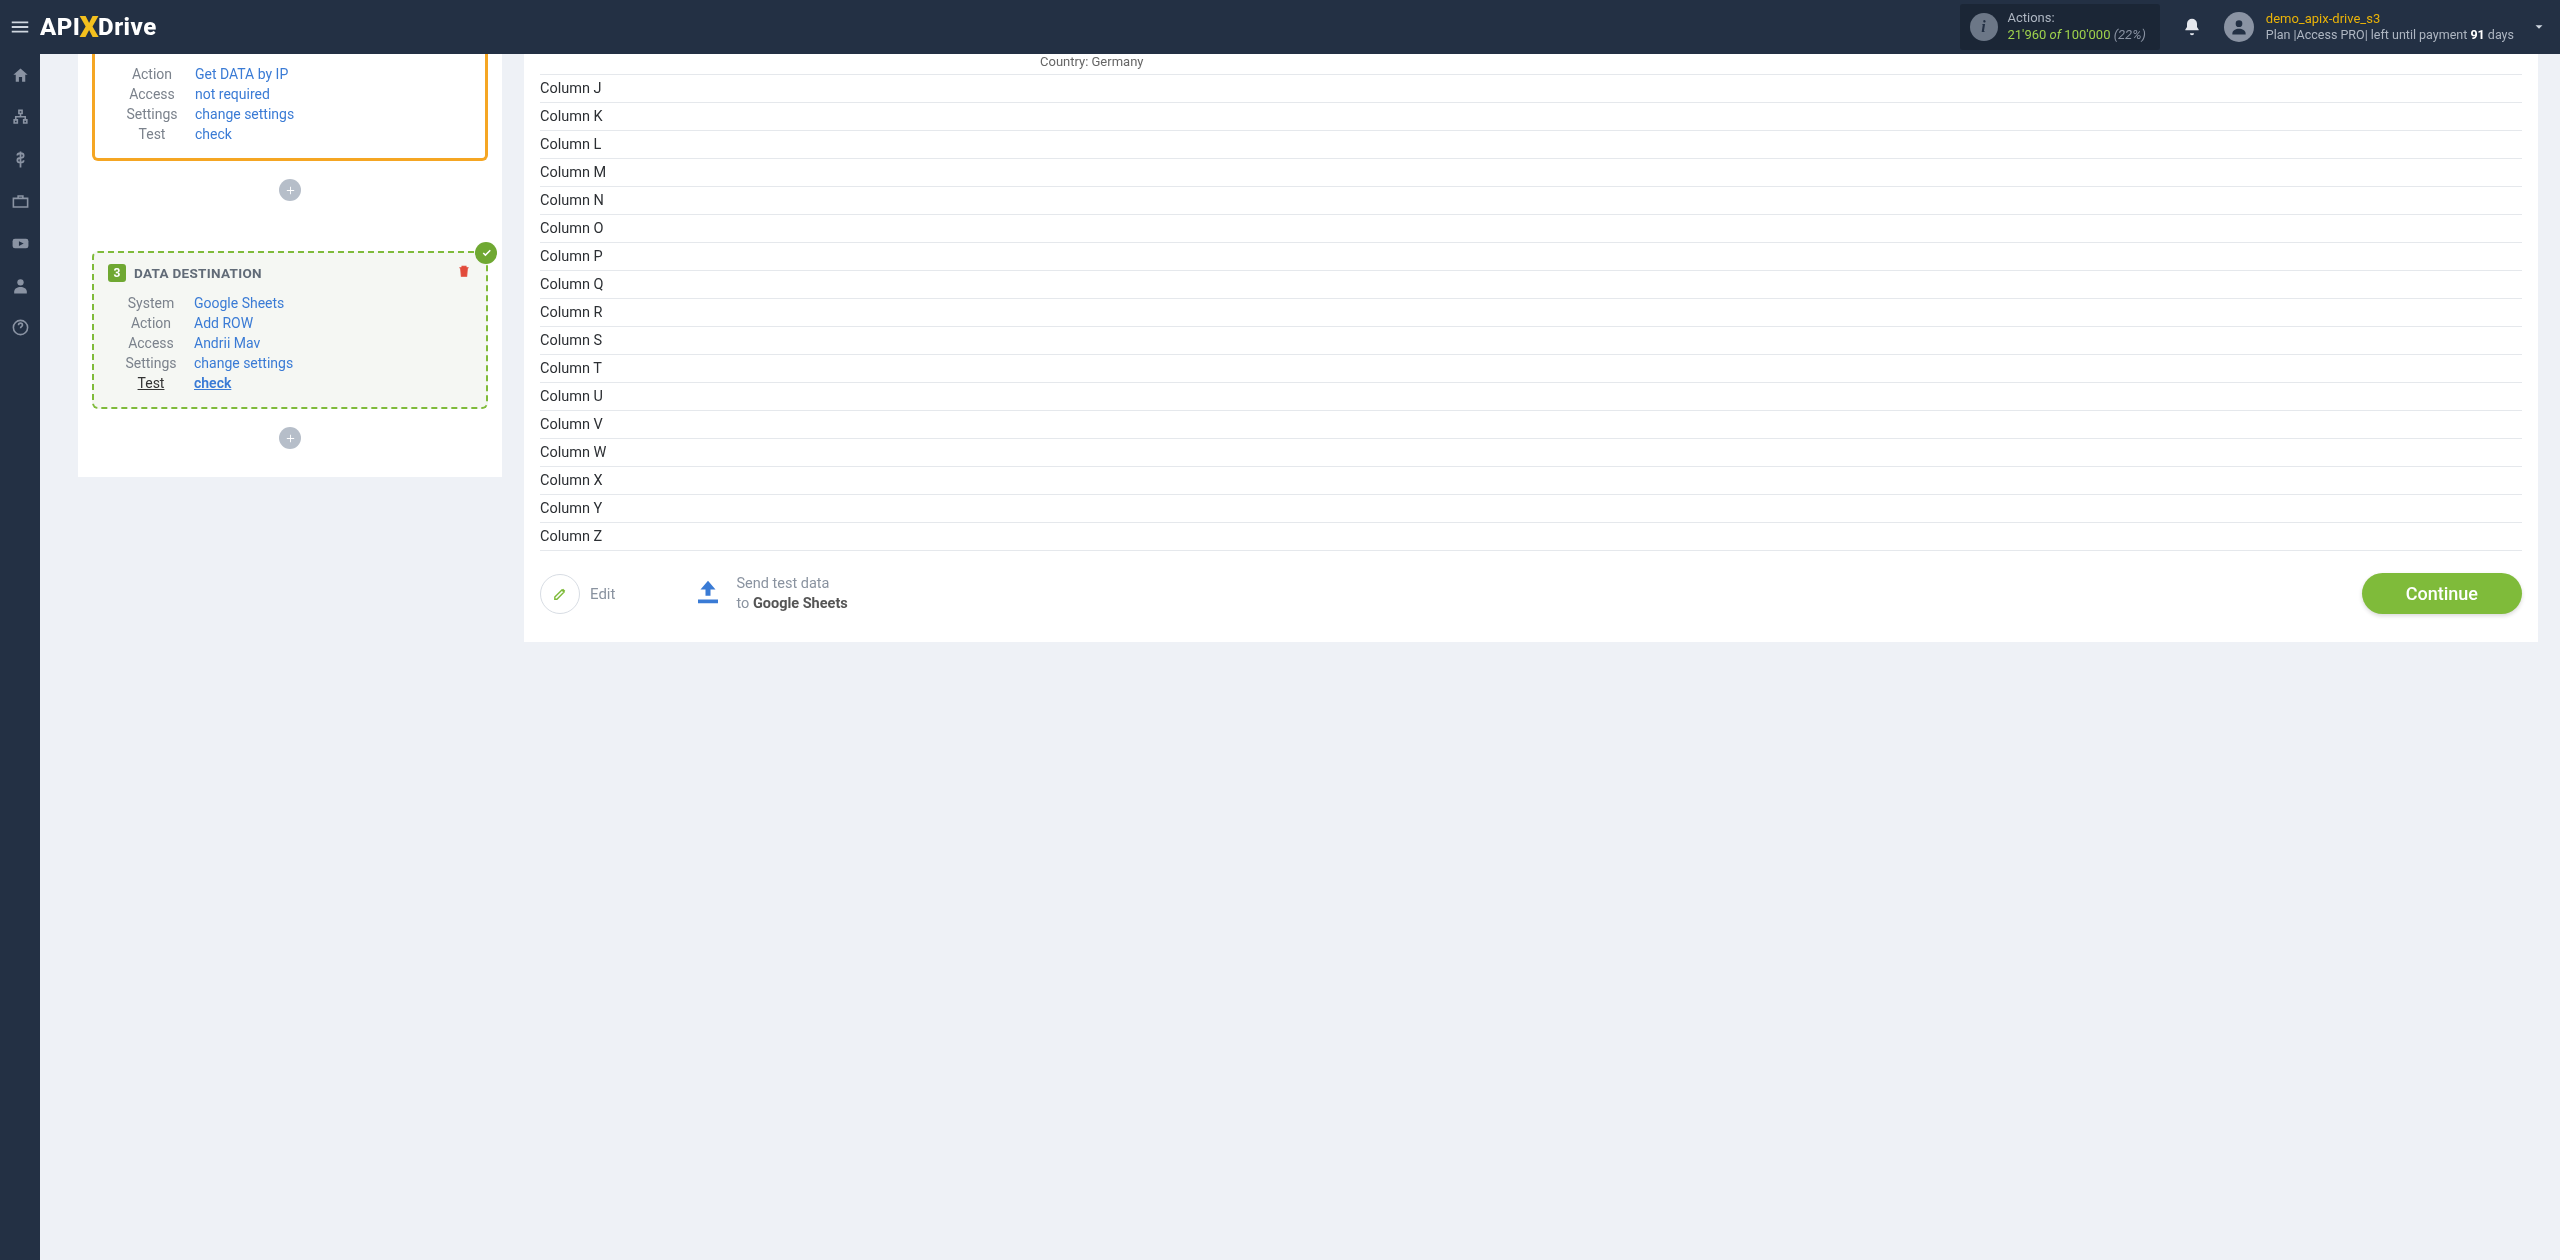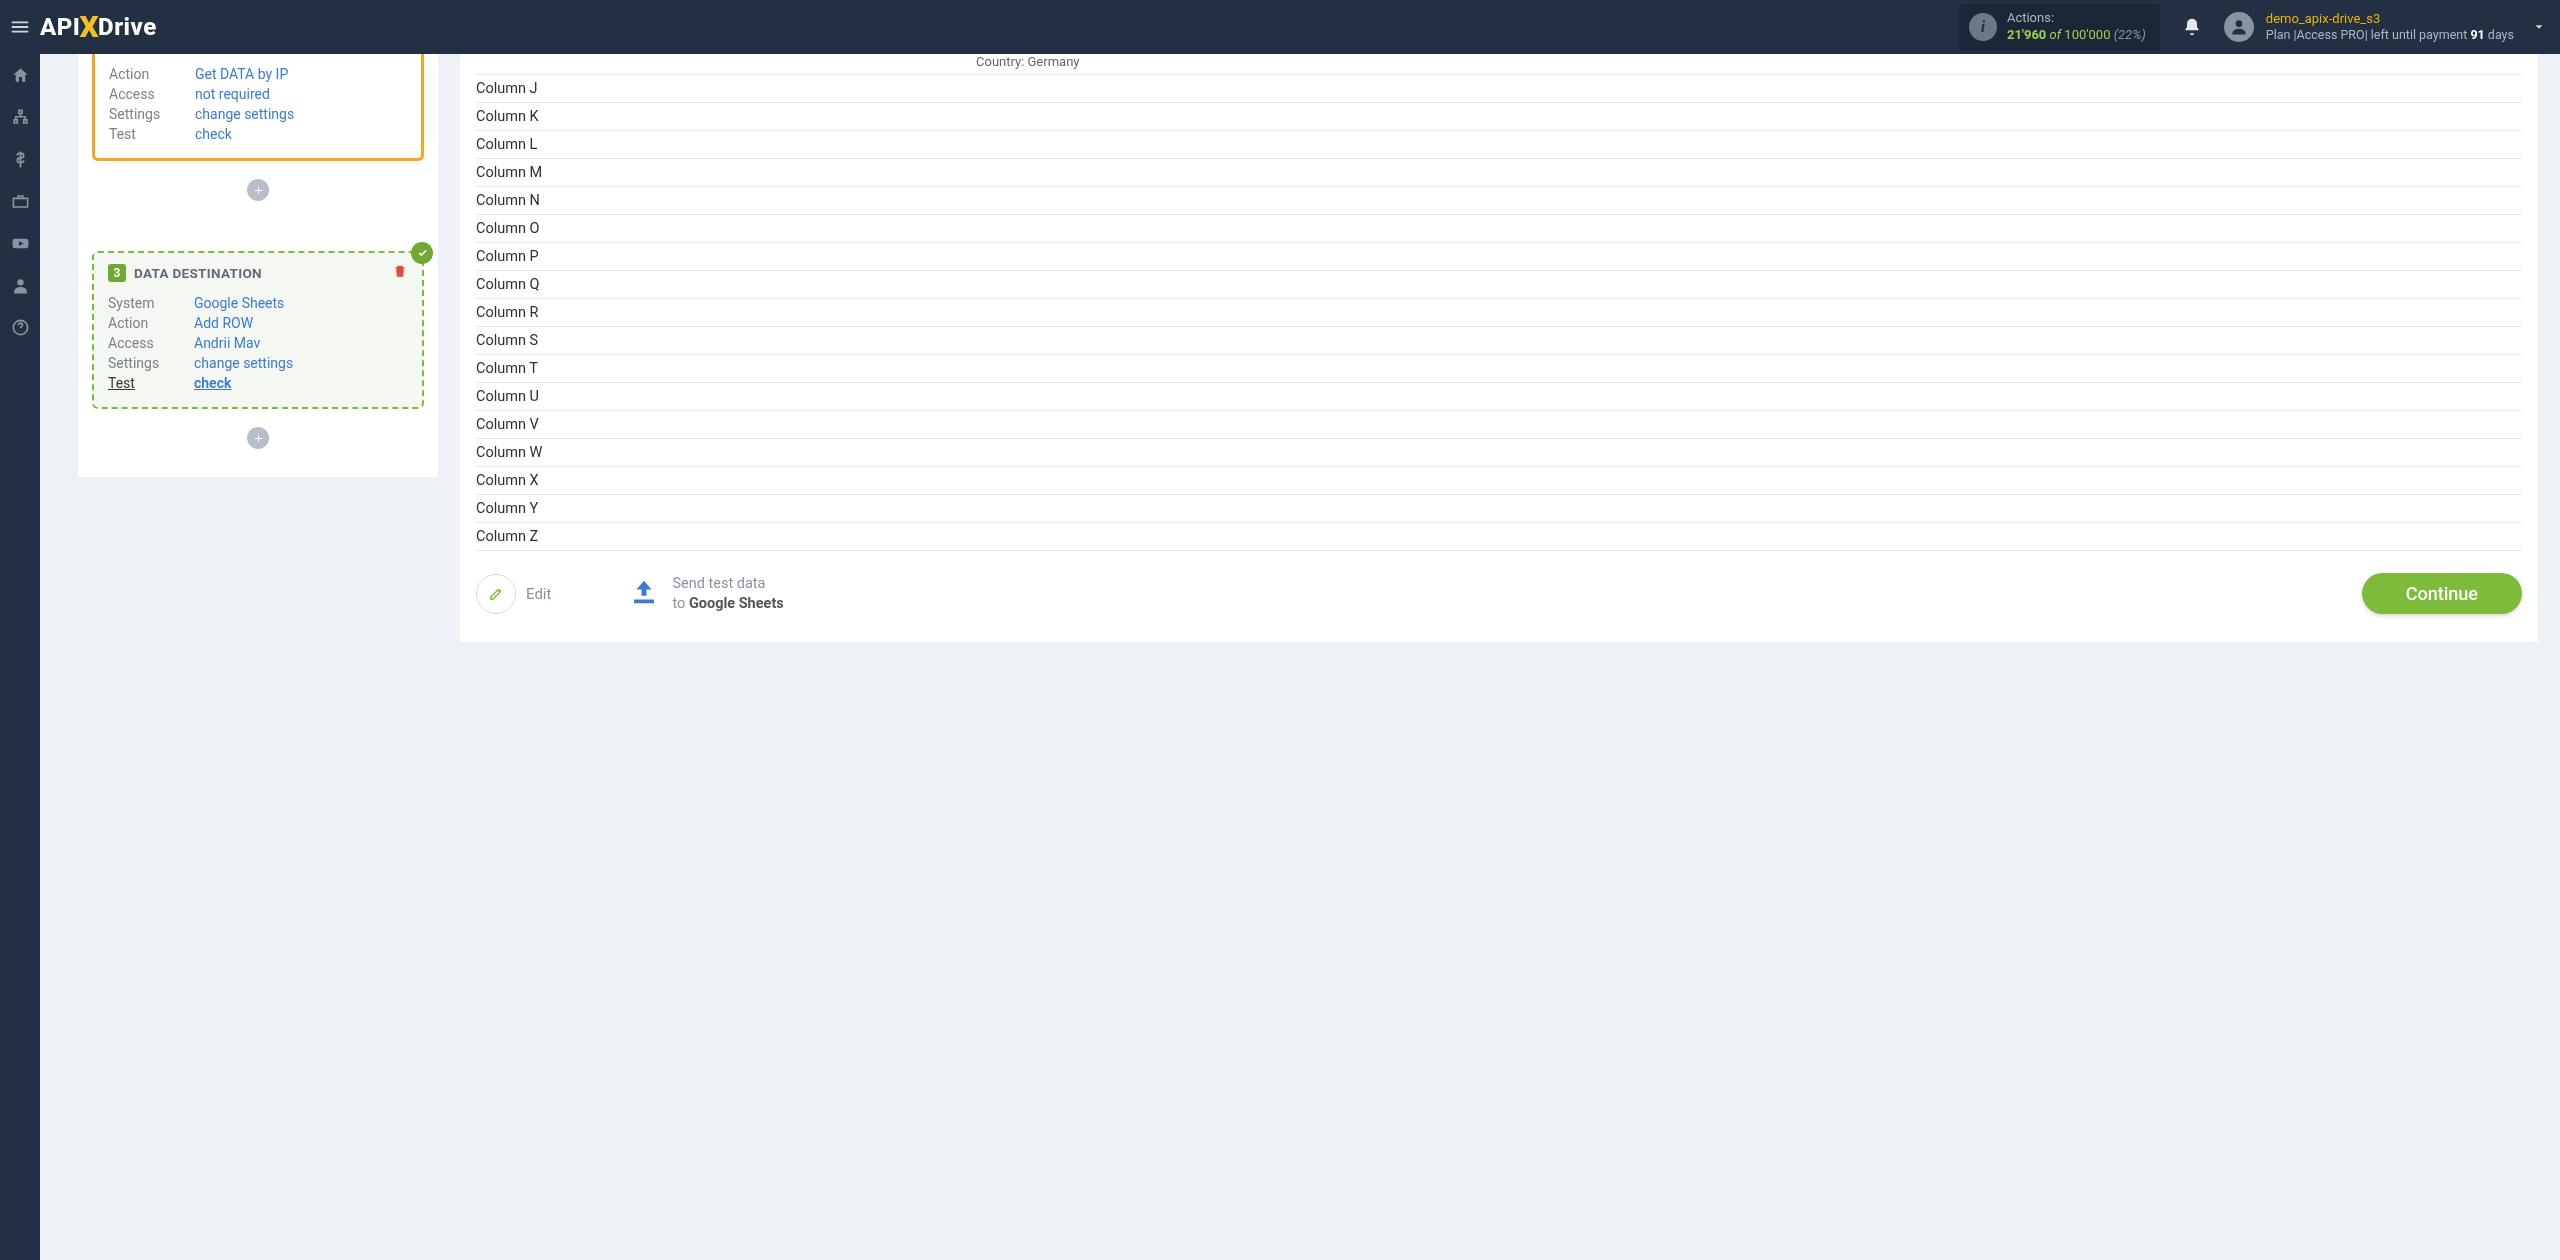--- a/index.html
+++ b/index.html
@@ -10,42 +10,42 @@
 .hamburger { width:40px; display:flex; justify-content:center; align-items:center; cursor:pointer; }
 .hamburger svg { width:22px; height:22px; fill:#cfd6e0; }
 .logo { font-size:24px; font-weight:800; letter-spacing:0.5px; color:#fff; display:flex; align-items:center; }
 .logo .x { color:#f4c01e; font-size:30px; font-weight:900; margin:0 -1px; position:relative; top:-1px; }
 .header-spacer { flex:1; }
 .actions-box { background:#1b2636; border-radius:3px; padding:6px 14px 6px 10px; display:flex; align-items:center; gap:10px; }
 .info-circle { width:28px; height:28px; border-radius:50%; background:#6c7787; display:flex; align-items:center; justify-content:center; }
 .info-circle span { font-family:Georgia,serif; font-style:italic; font-weight:bold; color:#233044; font-size:16px; }
 .actions-text { font-size:13px; line-height:1.3; }
 .actions-text .label { color:#aeb6c2; }
-.actions-text .used { color:#9fd24c; font-weight:700; }
+.actions-text .used { color:#9fd24c; font-weight:400; }
 .actions-text .of { color:#9fd24c; font-style:italic; }
 .actions-text .total { color:#9fd24c; }
 .actions-text .pct { color:#8a93a3; font-style:italic; }
 .bell { margin:0 22px; fill:#e5e8ee; width:20px; height:20px; cursor:pointer; }
 .user-block { display:flex; align-items:center; gap:12px; padding-right:18px; cursor:pointer; }
 .avatar-circle { width:30px; height:30px; border-radius:50%; background:#8a93a3; display:flex; align-items:center; justify-content:center; }
 .avatar-circle svg { width:20px; height:20px; fill:#233044; }
 .user-text { font-size:13px; line-height:1.35; }
 .user-text .name { color:#eab308; }
 .user-text .plan { color:#aeb6c2; font-size:12.5px; }
 .user-text .plan b { color:#fff; }
 .chev { margin-left:auto; margin-right:14px; fill:#cfd6e0; width:14px; height:14px; }
 
 
 .siderail { position:fixed; top:54px; left:0; width:40px; bottom:0; background:#233044; display:flex; flex-direction:column; }
 .rail-item { height:42px; display:flex; align-items:center; justify-content:center; cursor:pointer; }
 .rail-item svg { width:19px; height:19px; fill:#8a93a3; }
 
 
 .page { margin-left:40px; padding-top:54px; display:flex; gap:22px; padding-right:22px; align-items:flex-start; }
-.left-col { width:360px; background:#fff; margin-left:38px; padding:0 14px 28px; min-height:auto; }
+.left-col { width:424px; background:#fff; margin-left:38px; padding:0 14px 28px; min-height:auto;text-align:center; }
 .right-col { flex:1; background:#fff; padding:0 16px 28px; min-height:auto; }
 
 
 .card { border-radius:6px; padding:10px 14px 14px; margin-top:0; position:relative; }
 .card.orange { border:3px solid #f5a623; border-top:none; border-radius:0 0 6px 6px; background:#fff; }
 .card.dashed { border:2px dashed #7fbb3a; background:#f5f7f3; margin-top:50px; }
 .card-rows { font-size:14px; }
 .card-row { display:flex; padding:2px 0; }
 .card-row .k { width:86px; color:#7b828c; }
 .card-row .v { color:#3a7bd5; cursor:pointer; }

